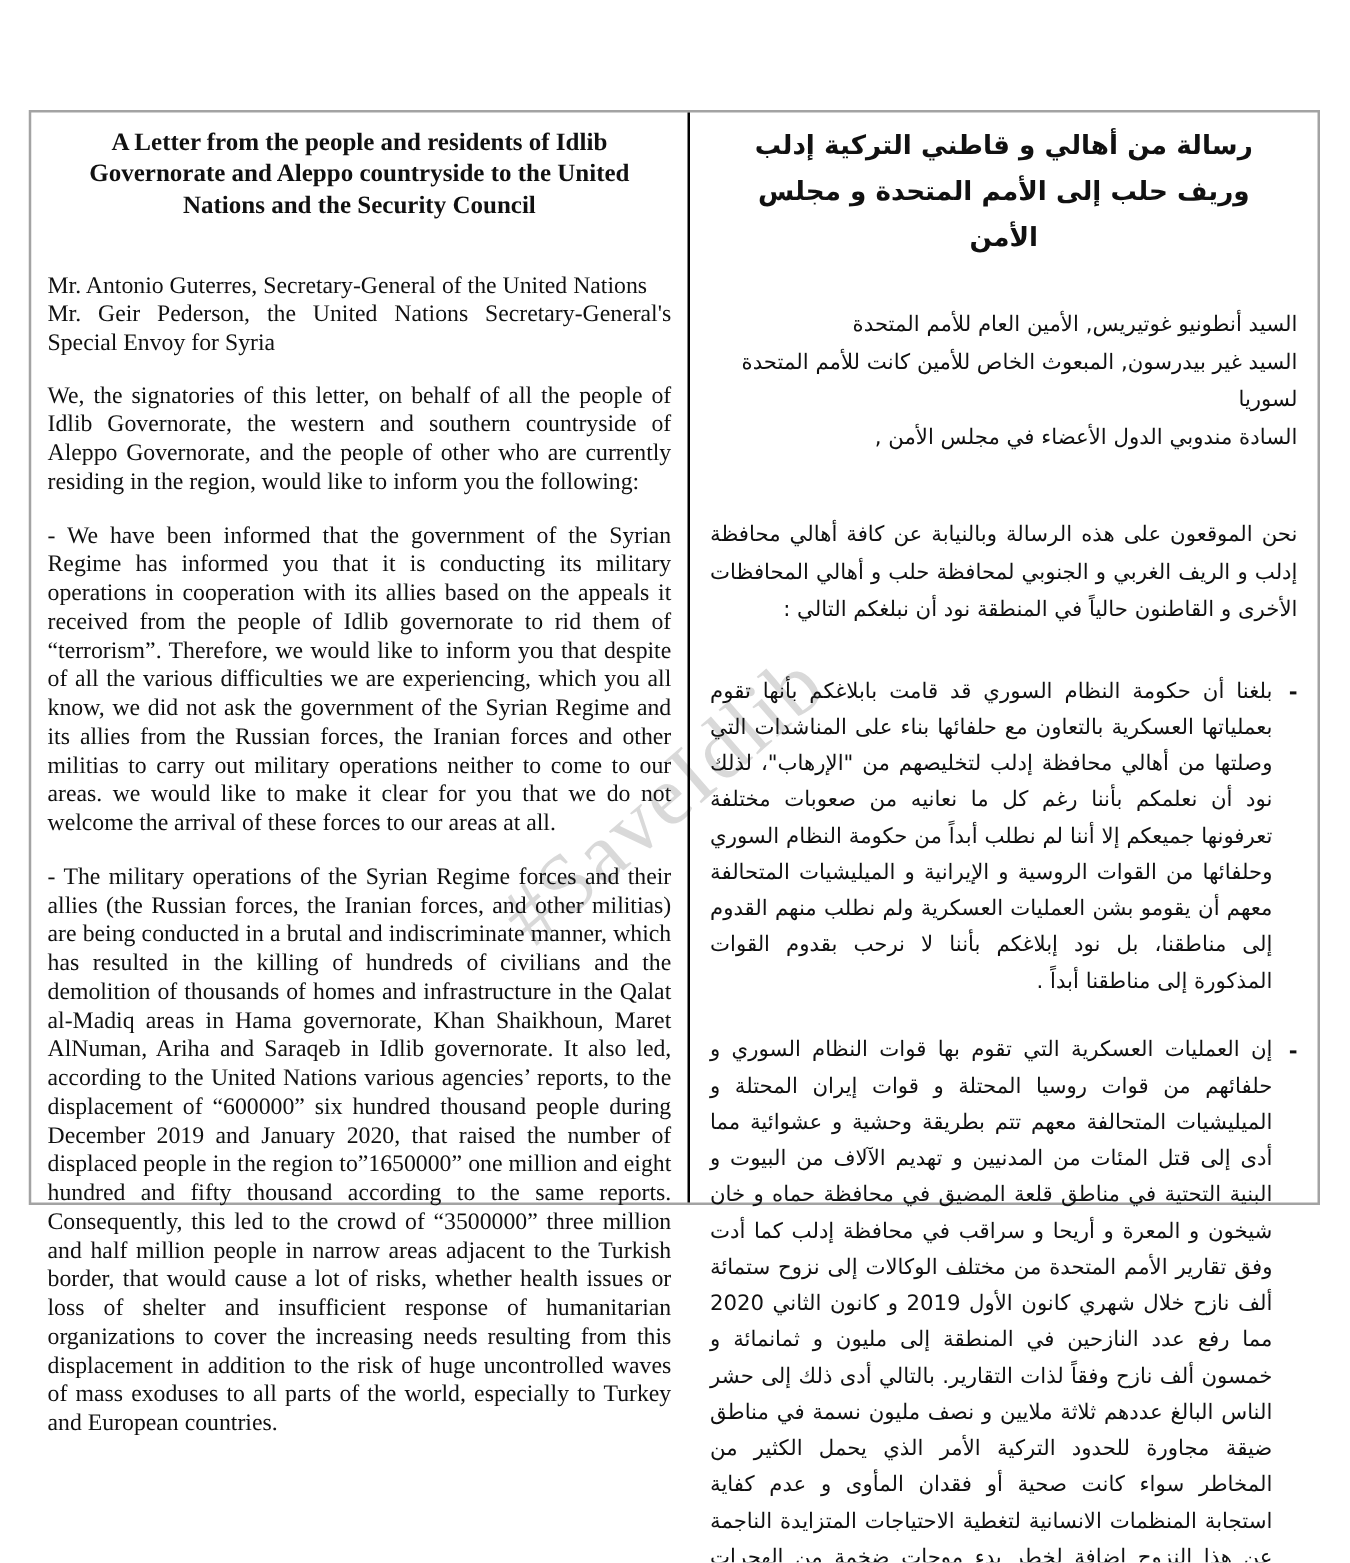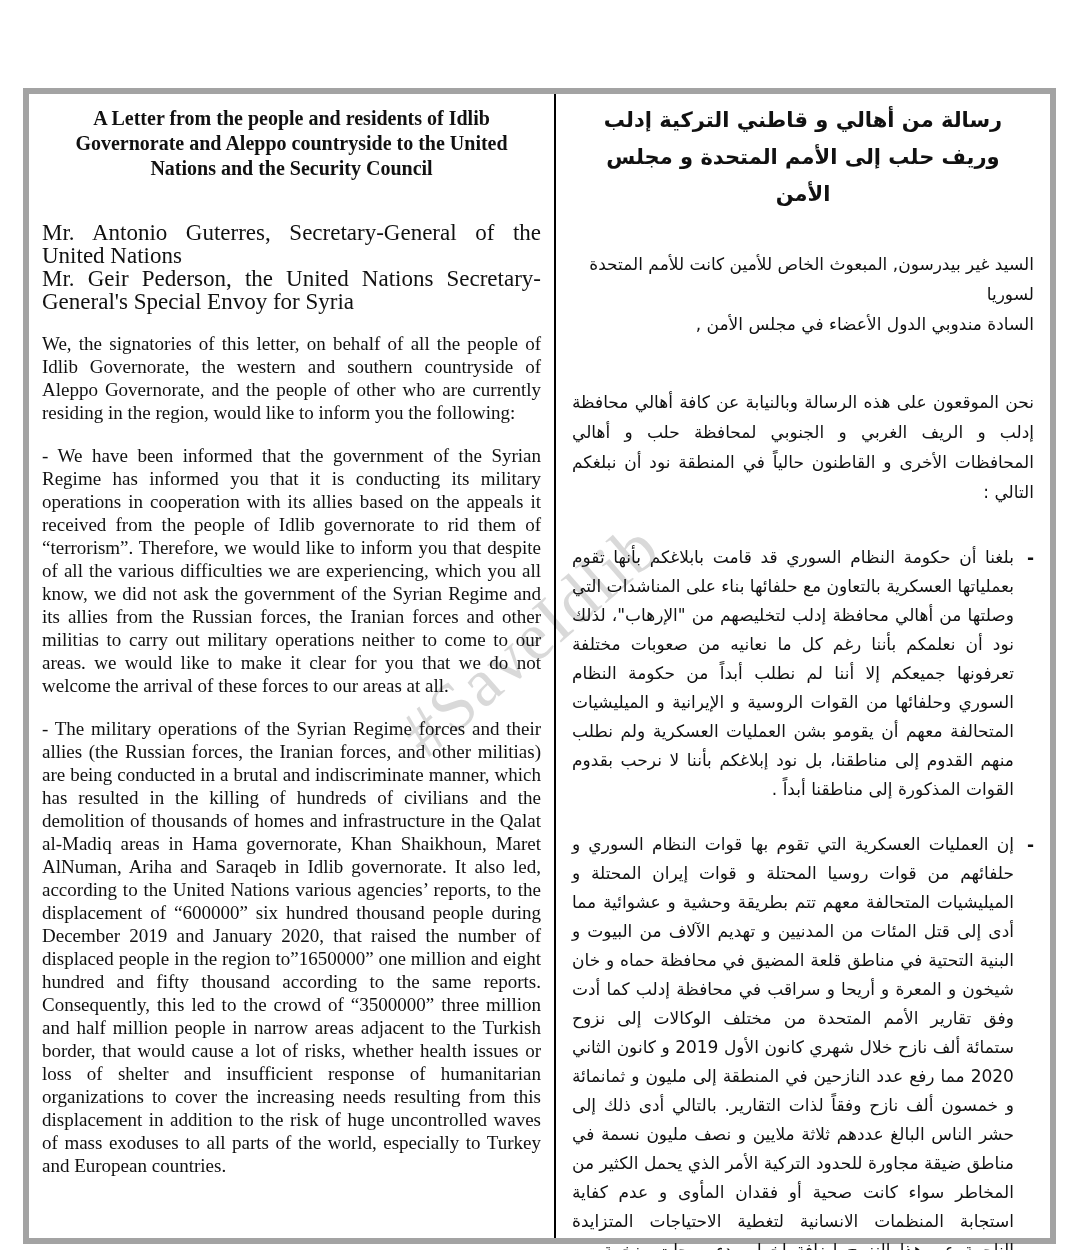--- a/index.html
+++ b/index.html
@@ -25,22 +25,22 @@
     transform: rotate(-41deg);
     z-index: 0;
     pointer-events: none;
     white-space: nowrap;
   }
   .letter-table {
     position: absolute;
     left: 23px;
     top: 88px;
     width: 1033px;
-    height: 1156px;
-    border: 6px solid #a3a3a3;
+    height: 876px;
+    border: 2px solid #a3a3a3;
     box-sizing: border-box;
     display: flex;
     z-index: 1;
   }
   .col { box-sizing: border-box; }
   .col-en {
     width: 527px;
     border-right: 2px solid #000000;
     padding: 10px 13px 0 13px;
   }
@@ -51,21 +51,21 @@
   }
   .en-title {
     font-size: 20px;
     font-weight: bold;
     line-height: 25px;
     text-align: center;
     margin: 2px 6px 0 6px;
   }
   .en-addressees {
     margin-top: 40px;
-    font-size: 23px;
+    font-size: 19px;
     line-height: 23px;
     text-align: justify;
   }
   .en-addressees p { margin: 0; }
   .en-intro {
     margin: 19px 0 0 0;
     font-size: 19px;
     line-height: 23px;
     text-align: justify;
   }
@@ -134,20 +134,21 @@
       <p class="en-intro">We, the signatories of this letter, on behalf of all the people of Idlib Governorate, the western and southern countryside of Aleppo Governorate, and the people of other who are currently residing in the region, would like to inform you the following:</p>
 
       <p class="en-bullet">- We have been informed that the government of the Syrian Regime has informed you that it is conducting its military operations in cooperation with its allies based on the appeals it received from the people of Idlib governorate to rid them of “terrorism”. Therefore, we would like to inform you that despite of all the various difficulties we are experiencing, which you all know, we did not ask the government of the Syrian Regime and its allies from the Russian forces, the Iranian forces and other militias to carry out military operations neither  to come to our areas.  we would like to make it clear for you that we do not welcome the arrival of these forces to our areas at all.</p>
       <p class="en-bullet">- The military operations of the Syrian Regime forces and their allies (the Russian forces, the Iranian forces, and other militias) are being conducted  in a brutal and indiscriminate manner, which has resulted in the killing of hundreds of civilians and the demolition of thousands of homes and infrastructure in the Qalat al-Madiq areas in Hama governorate,  Khan Shaikhoun, Maret AlNuman, Ariha and Saraqeb in Idlib governorate. It also led, according to the United Nations various agencies’ reports, to the displacement of “600000” six hundred thousand people during December 2019 and January 2020, that raised the number of displaced people in the region to”1650000” one million and eight hundred and fifty thousand according to the same reports. Consequently, this led to the crowd of “3500000” three million and half million people in narrow areas adjacent to the Turkish border, that would cause a lot of risks, whether health issues or loss of shelter and insufficient response of humanitarian organizations to cover the increasing needs resulting from this displacement in addition to the risk of huge uncontrolled waves of mass exoduses  to all parts of the world, especially to Turkey and European countries.</p>
     </div>
 
     <div class="col col-ar" dir="rtl">
       <h1 class="ar-title">رسالة من أهالي و قاطني التركية إدلب وريف حلب إلى الأمم المتحدة و مجلس الأمن</h1>
 
       <div class="ar-addressees">
+        <p>السيد أنطونيو غوتيريس, الأمين العام للأمم المتحدة</p>
         <p>السيد غير بيدرسون, المبعوث الخاص للأمين كانت للأمم المتحدة لسوريا</p>
         <p>السادة مندوبي الدول الأعضاء في مجلس الأمن ,</p>
       </div>
 
       <p class="ar-intro">نحن الموقعون على هذه الرسالة وبالنيابة عن كافة أهالي محافظة إدلب و الريف الغربي و الجنوبي لمحافظة حلب و أهالي المحافظات الأخرى و القاطنون حالياً في المنطقة نود أن نبلغكم التالي :</p>
 
       <div class="ar-bullet">
         <span class="dash">-</span>
         <p>بلغنا أن حكومة النظام السوري قد قامت بابلاغكم بأنها تقوم بعملياتها العسكرية بالتعاون مع حلفائها بناء على المناشدات التي وصلتها من أهالي محافظة إدلب لتخليصهم من "الإرهاب"، لذلك نود أن نعلمكم بأننا رغم كل ما نعانيه من صعوبات مختلفة تعرفونها جميعكم إلا أننا لم نطلب أبداً من حكومة النظام السوري وحلفائها من القوات الروسية و الإيرانية و الميليشيات المتحالفة معهم أن يقومو بشن العمليات العسكرية ولم نطلب منهم القدوم إلى مناطقنا، بل نود إبلاغكم بأننا لا نرحب بقدوم القوات المذكورة إلى مناطقنا أبداً .</p>
       </div>

